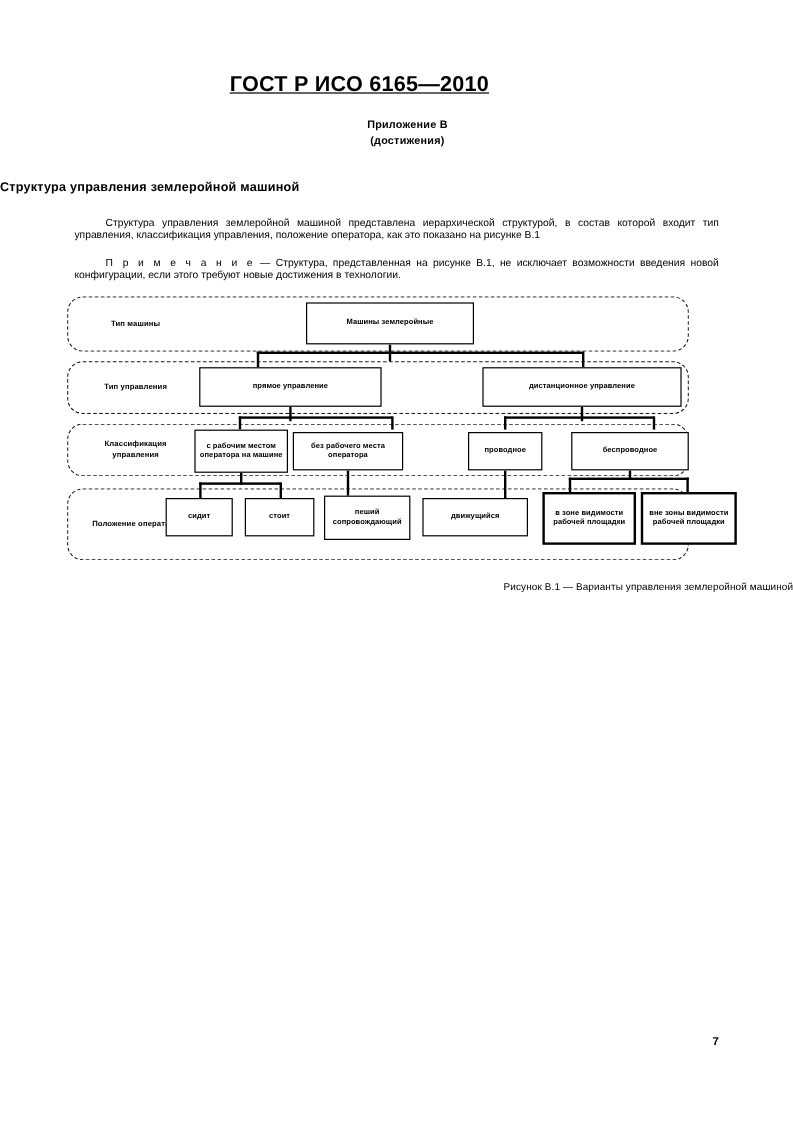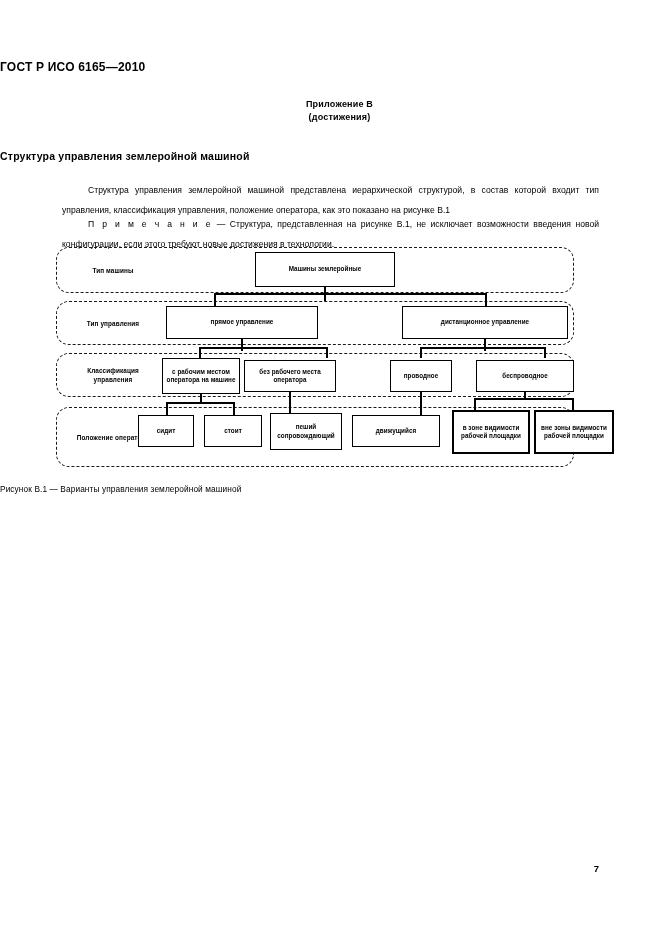--- a/index.html
+++ b/index.html
@@ -6,41 +6,41 @@
   body{
     width:661px;height:936px;position:relative;overflow:hidden;
     font-family:"Liberation Sans","DejaVu Sans",sans-serif;
     color:#000;
   }
   .page{position:absolute;inset:0;}
 
   
   .doc-header{
     position:absolute;left:0;right:62px;top:60px;
-    text-align:left;font-size:12px;font-weight:bold;letter-spacing:.2px;
+    text-align:center;font-size:18px;font-weight:bold;letter-spacing:.2px;text-decoration:underline;
   }
 
   
   .appendix{
     position:absolute;left:0;right:0;top:98px;
     text-align:center;font-size:9px;font-weight:bold;line-height:13px;
     padding-left:18px;
   }
   .appendix div{letter-spacing:.2px;}
 
   
   .sec-title{
     position:absolute;left:0;right:0;top:150px;
     font-size:10.5px;font-weight:bold;letter-spacing:.2px;
   }
 
   
   .para{
     position:absolute;left:62px;width:537px;
-    font-size:8.6px;line-height:20px;text-align:justify;
+    font-size:8.6px;line-height:10px;text-align:justify;
   }
   .para.p1{top:180px;}
   .para.p2{top:214px;}
   .ind{display:inline-block;width:26px;}
   .sp{letter-spacing:1.8px;}
 
   
   .figure{position:absolute;left:56px;top:247px;width:518px;height:228px;}
 
   .band{
@@ -70,22 +70,22 @@
   .nodebox.thick{border-width:2px;}
 
   
   .ln{position:absolute;background:#000;z-index:2;}
   .lnv{width:1.6px;}
   .lnh{height:1.6px;}
 
   
   .fig-caption{
     position:absolute;left:0;right:0;top:484px;
-    text-align:left;font-size:8.3px;letter-spacing:.1px;
-    padding-left:0;
+    text-align:right;font-size:8.3px;letter-spacing:.1px;
+    padding-left:16px;
   }
 
   
   .page-no{
     position:absolute;right:62px;bottom:62px;
     font-size:9.5px;font-weight:bold;
   }
 </style>
 </head>
 <body>

